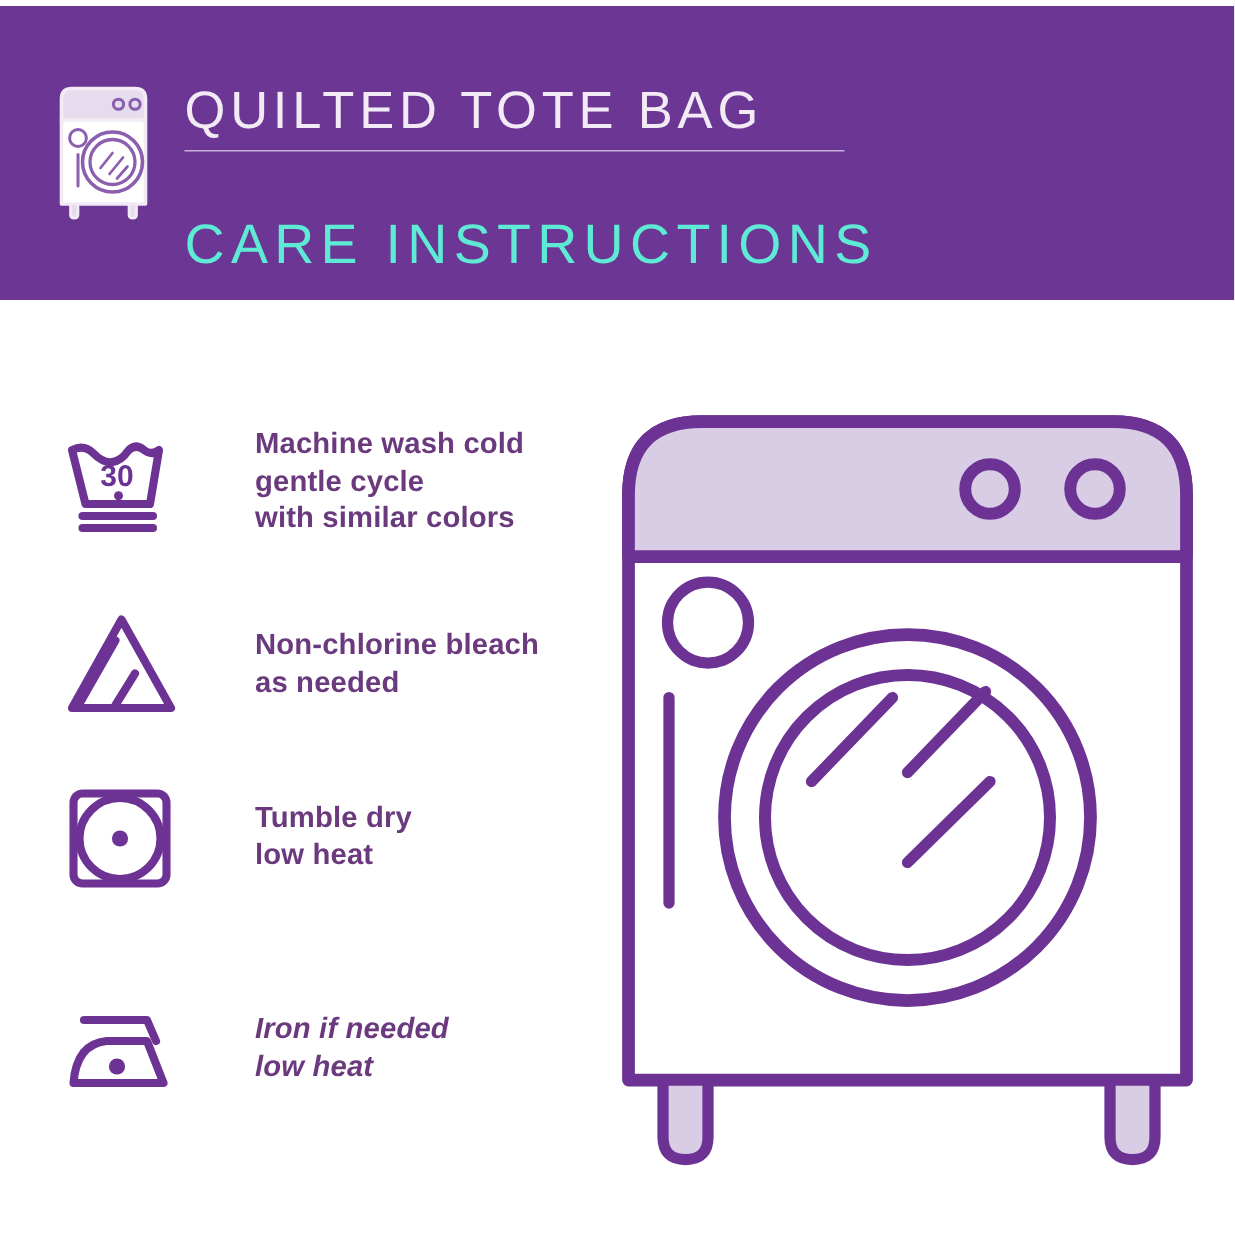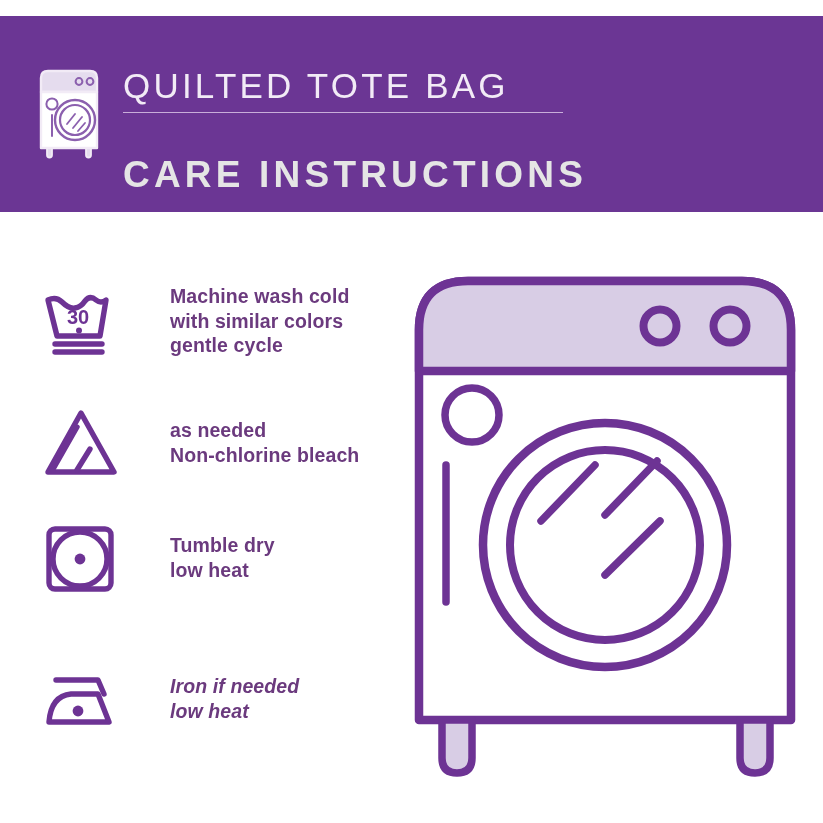--- a/index.html
+++ b/index.html
@@ -15,21 +15,21 @@
     width: 823px;
     height: 823px;
     background: #ffffff;
     overflow: hidden;
   }
 
   
   #header-band {
     position: absolute;
     left: 0;
-    top: 16px;
+    top: 4px;
     width: 823px;
     height: 196px;
     background: #6B3694;
   }
   #header-inner {
     position: absolute;
     left: 33px;
     top: 48px;
     display: flex;
     align-items: flex-start;
@@ -55,22 +55,22 @@
   .title-rule {
     height: 1px;
     background: #C9AEDA;
     margin: 6px 0 6px 0;
     width: 440px;
   }
   .title-sub {
     font-size: 37px;
     line-height: 44px;
     letter-spacing: 4.2px;
-    font-weight: 700;
-    color: #e5e5e5;
+    font-weight: 400;
+    color: #5eead4;
     white-space: nowrap;
     margin-top: 40px;
   }
 
   
   #care-list {
     position: absolute;
     left: 0;
     top: 196px;
     width: 420px;
@@ -173,38 +173,38 @@
 
             <line x1="17" y1="64" x2="64" y2="64"></line>
             <line x1="17" y1="72" x2="64" y2="72"></line>
           </g>
           <text x="40" y="44" text-anchor="middle" font-family="'Liberation Sans', sans-serif" font-size="20" font-weight="700" fill="#6D3394">30</text>
           <circle cx="41" cy="50.5" r="3" fill="#6D3394"></circle>
         </svg>
       </div>
       <div class="care-text">
         <div>Machine wash cold</div>
+        <div>gentle cycle</div>
         <div>with similar colors</div>
-        <div>gentle cycle</div>
       </div>
     </div>
 
     <div class="care-row" id="care-row-1">
       <div class="care-icon">
         <svg viewBox="0 0 86 86" width="86" height="86" xmlns="http://www.w3.org/2000/svg">
           <g fill="none" stroke="#6D3394" stroke-width="5.4" stroke-linecap="round" stroke-linejoin="round">
             <path d="M43 13 L76 72 L10 72 Z"></path>
             <line x1="39" y1="27" x2="14.5" y2="70"></line>
             <line x1="52" y1="49" x2="39" y2="70"></line>
           </g>
         </svg>
       </div>
       <div class="care-text">
+        <div>Non-chlorine bleach</div>
         <div>as needed</div>
-        <div>Non-chlorine bleach</div>
       </div>
     </div>
 
     <div class="care-row" id="care-row-2">
       <div class="care-icon">
         <svg viewBox="0 0 86 86" width="86" height="86" xmlns="http://www.w3.org/2000/svg">
           <g fill="none" stroke="#6D3394" stroke-width="5.4" stroke-linecap="round" stroke-linejoin="round">
             <rect x="11" y="14" width="62" height="60" rx="6" ry="6"></rect>
             <circle cx="42" cy="44" r="27"></circle>
           </g>

